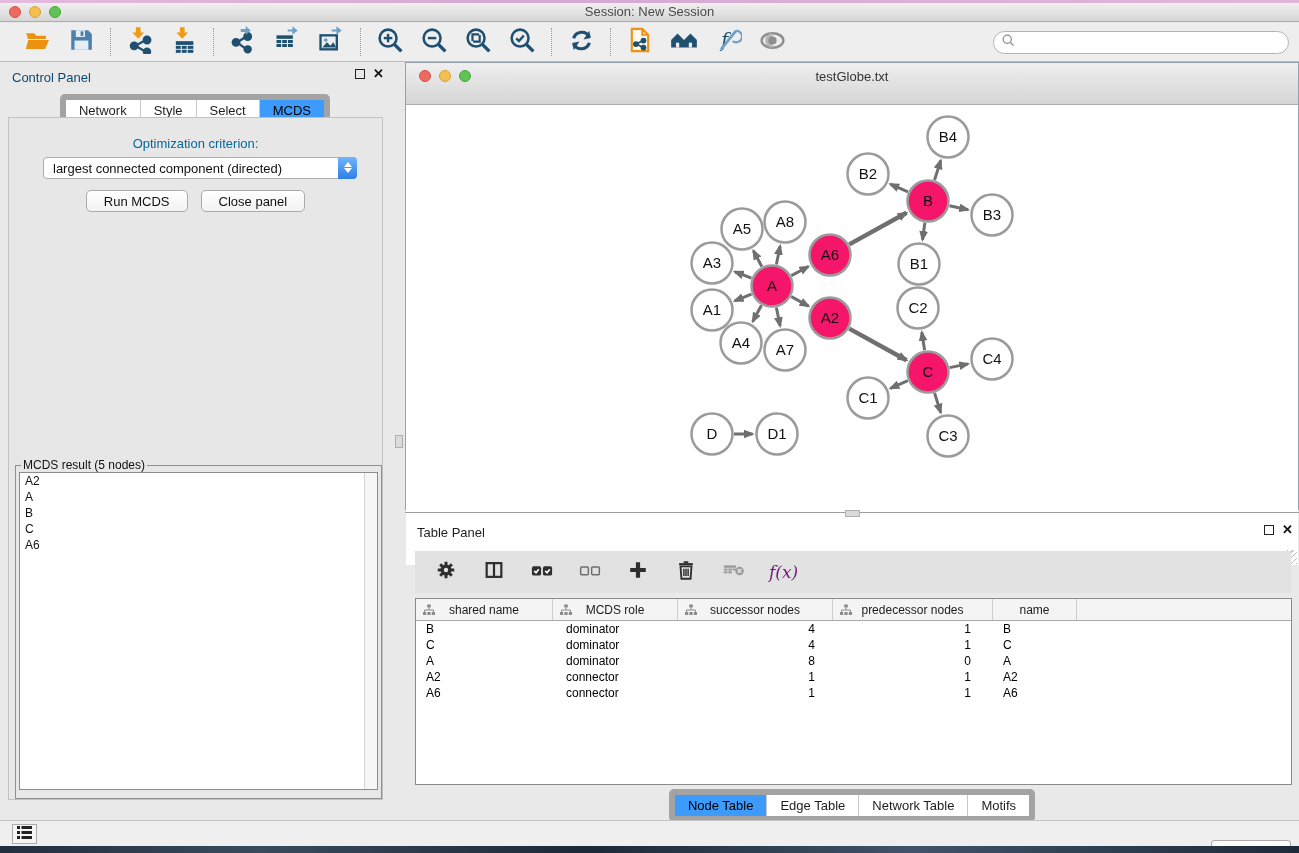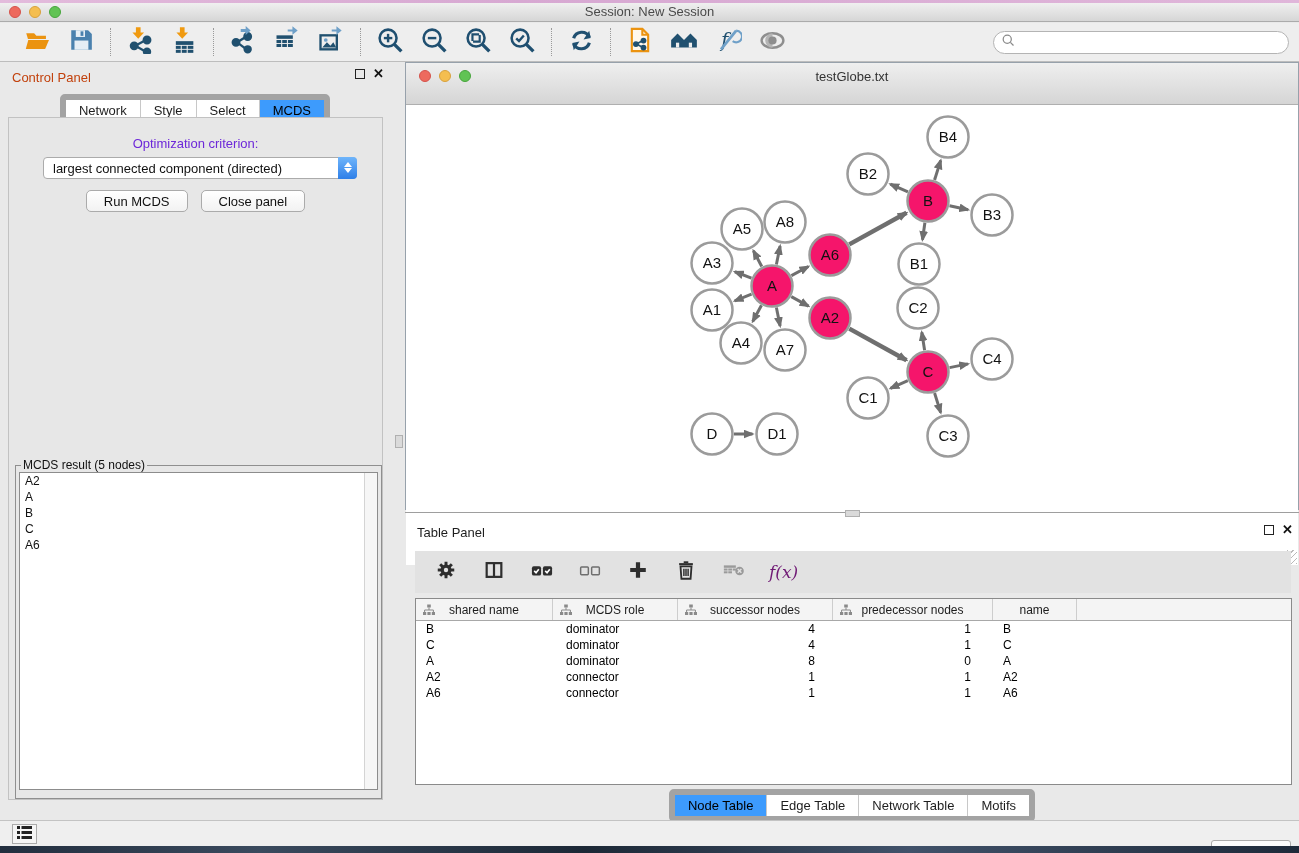--- a/index.html
+++ b/index.html
@@ -27,34 +27,34 @@
   .tb-group { display:flex; align-items:center; gap:14px; padding:0 14px; }
   .tb-sep { width:1px; height:28px; border-left:1px dotted #9A9A9A; }
   .tb-btn { width:30px; height:30px; display:flex; align-items:center; justify-content:center; cursor:default; }
   .searchbox { position:absolute; right:10px; top:8px; width:296px; height:23px;
     background:#fff; border:1px solid #B4B4B4; border-radius:12px;
     display:flex; align-items:center; padding-left:7px; }
   .searchbox input { border:none; outline:none; flex:1; font-size:12px; background:transparent; height:18px; }
 
   
   .cp-header { position:absolute; left:0; top:62px; width:390px; height:30px; }
-  .cp-title { position:absolute; left:12px; top:8px; font-size:13px; color:#c2410c; }
+  .cp-title { position:absolute; left:12px; top:8px; font-size:13px; color:#0c4a6e; }
   .panel-ctrls { position:absolute; right:6px; top:7px; display:flex; gap:8px; align-items:center; }
   .float-box { width:10px; height:10px; border:1.6px solid #222; background:transparent; }
   .close-x { font-size:13px; font-weight:bold; color:#111; line-height:10px; }
 
   .seg { display:inline-flex; border:6px solid #a3a3a3; border-radius:5px; overflow:hidden; background:#fff; }
   .seg .tab { padding:3px 13px; font-size:13px; color:#1e1e1e; background:#fff; border-left:1px solid #C8C8C8; white-space:nowrap; }
   .seg .tab:first-child { border-left:none; }
   .seg .tab.active { background:#3D9BFD; color:#000000; }
   .cp-tabs { position:absolute; left:0; top:94px; width:390px; text-align:center; }
 
   .cp-pane { position:absolute; left:8px; top:117px; width:375px; height:683px;
     background:#E7E7E7; border:1px solid #C2C2C2; }
-  .opt-label { position:absolute; left:0; width:100%; top:18px; text-align:center; font-size:13px; color:#6d28d9; }
+  .opt-label { position:absolute; left:0; width:100%; top:18px; text-align:center; font-size:13px; color:#0369a1; }
   .dropdown { position:absolute; left:34px; top:39px; width:314px; height:22px;
     background:#fff; border:1px solid #ABABAB; border-radius:4px;
     display:flex; align-items:center; }
   .dropdown .dd-text { flex:1; font-size:13px; color:#111; padding-left:9px; white-space:nowrap; overflow:hidden; }
   .dd-stepper { width:19px; height:22px; margin:-1px -1px 0 0; border-radius:0 4px 4px 0;
     background:linear-gradient(#6FB5FB,#2E7FE8); display:flex; flex-direction:column;
     align-items:center; justify-content:center; gap:1px; }
   .dd-stepper .up, .dd-stepper .dn { width:0; height:0; border-left:4px solid transparent; border-right:4px solid transparent; }
   .dd-stepper .up { border-bottom:5px solid #fff; }
   .dd-stepper .dn { border-top:5px solid #fff; }

